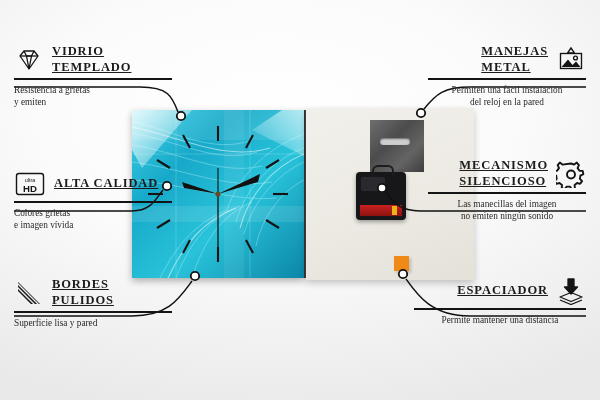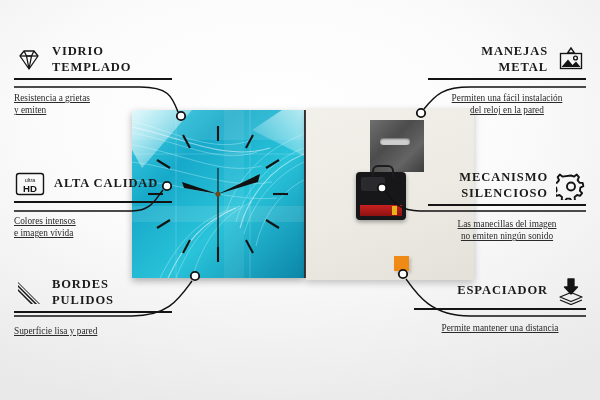--- a/index.html
+++ b/index.html
@@ -14,28 +14,28 @@
       radial-gradient(ellipse 520px 300px at 46% 30%, #ffffff 0%, #fbfbfb 45%, #f2f2f2 72%, #e9e9e9 100%);
   }
   
   .feature{position:absolute;}
   .feat-head{display:flex;align-items:center;gap:8px;}
   .feat-left .feat-head{justify-content:flex-start;}
   .feat-right .feat-head{justify-content:flex-end;}
   .feat-title{
     font-family:"Liberation Serif", serif;
     font-size:12.5px;font-weight:700;letter-spacing:.9px;
-    color:#1b1b1b;line-height:1.25;text-transform:uppercase;
+    color:#1b1b1b;line-height:1.25;text-transform:uppercase;text-decoration:underline;
   }
   .feat-left .feat-title{text-align:left;}
-  .feat-right .feat-title{text-align:right;}
+  .feat-right .feat-title{text-align:left;}
   .rule{height:1.6px;background:#141414;margin-top:3px;}
   .feat-desc{
     font-family:"Liberation Serif", serif;
-    font-size:9.3px;color:#2a2a2a;line-height:1.35;margin-top:12px;text-decoration:underline;
+    font-size:9.3px;color:#2a2a2a;line-height:1.35;margin-top:4px;
   }
   .feat-left .feat-desc{text-align:left;}
   .feat-right .feat-desc{text-align:center;}
   .ic{flex:0 0 auto;display:block;}
   
   .panel{position:absolute;}
   #front-panel{
     left:132px;top:110px;width:172px;height:168px;
     overflow:hidden;
     box-shadow:0 3px 7px rgba(0,0,0,.30);
@@ -232,21 +232,21 @@
         <rect x="2.5" y="3.5" width="27" height="21" rx="2.5" ry="2.5" fill="none" stroke="#141414" stroke-width="1.4"></rect>
         <text x="16" y="12" text-anchor="middle" font-family="Liberation Sans, sans-serif" font-size="5.4" fill="#141414">ultra</text>
         <text x="16" y="21.5" text-anchor="middle" font-family="Liberation Sans, sans-serif" font-size="9.6" font-weight="bold" fill="#141414">HD</text>
       </svg>
       <div class="feat-title">
         <div>ALTA CALIDAD</div>
       </div>
     </div>
     <div class="rule"></div>
     <div class="feat-desc">
-      <div>Colores intensos</div>
+      <div>Colores grietas</div>
       <div>e imagen vívida</div>
     </div>
   </div>
 
   <div class="feature feat-left" style="left:14px;top:277px;width:158px;">
     <div class="feat-head">
       <svg class="ic" width="30" height="28" viewBox="0 0 30 28">
         <defs>
           <clipPath id="triClip">
               <polygon points="4,3 26,25 4,25"></polygon>
@@ -288,21 +288,21 @@
         </g>
       </svg>
     </div>
     <div class="rule"></div>
     <div class="feat-desc">
       <div>Permiten una fácil instalación</div>
       <div>del reloj en la pared</div>
     </div>
   </div>
 
-  <div class="feature feat-right" style="right:14px;top:170px;width:158px;">
+  <div class="feature feat-right" style="right:14px;top:158px;width:158px;">
     <div class="feat-head">
       <div class="feat-title">
         <div>MECANISMO</div>
         <div>SILENCIOSO</div>
       </div>
       <svg class="ic" width="30" height="28" viewBox="0 0 30 28">
         <g fill="none" stroke="#141414" stroke-width="1.9" stroke-linejoin="round">
           <path d="M15 3.5 l3.2 1.1 2.6-2 2.1 2.5 -1.3 3 1.9 2.6 3.2 .2 .6 3.2 -2.9 1.5 -.5 3.2 2.2 2.3 -1.9 2.7 -3.1-.8 -2.5 2 .3 3.2 -3.1 1 -1.9-2.6 -3.2 0 -1.9 2.6 -3.1-1 .3-3.2 -2.5-2 -3.1 .8 -1.9-2.7 2.2-2.3 -.5-3.2 -2.9-1.5 .6-3.2 3.2-.2 1.9-2.6 -1.3-3 2.1-2.5 2.6 2 Z"></path>
           <circle cx="15" cy="14.5" r="4"></circle>
         </g>

